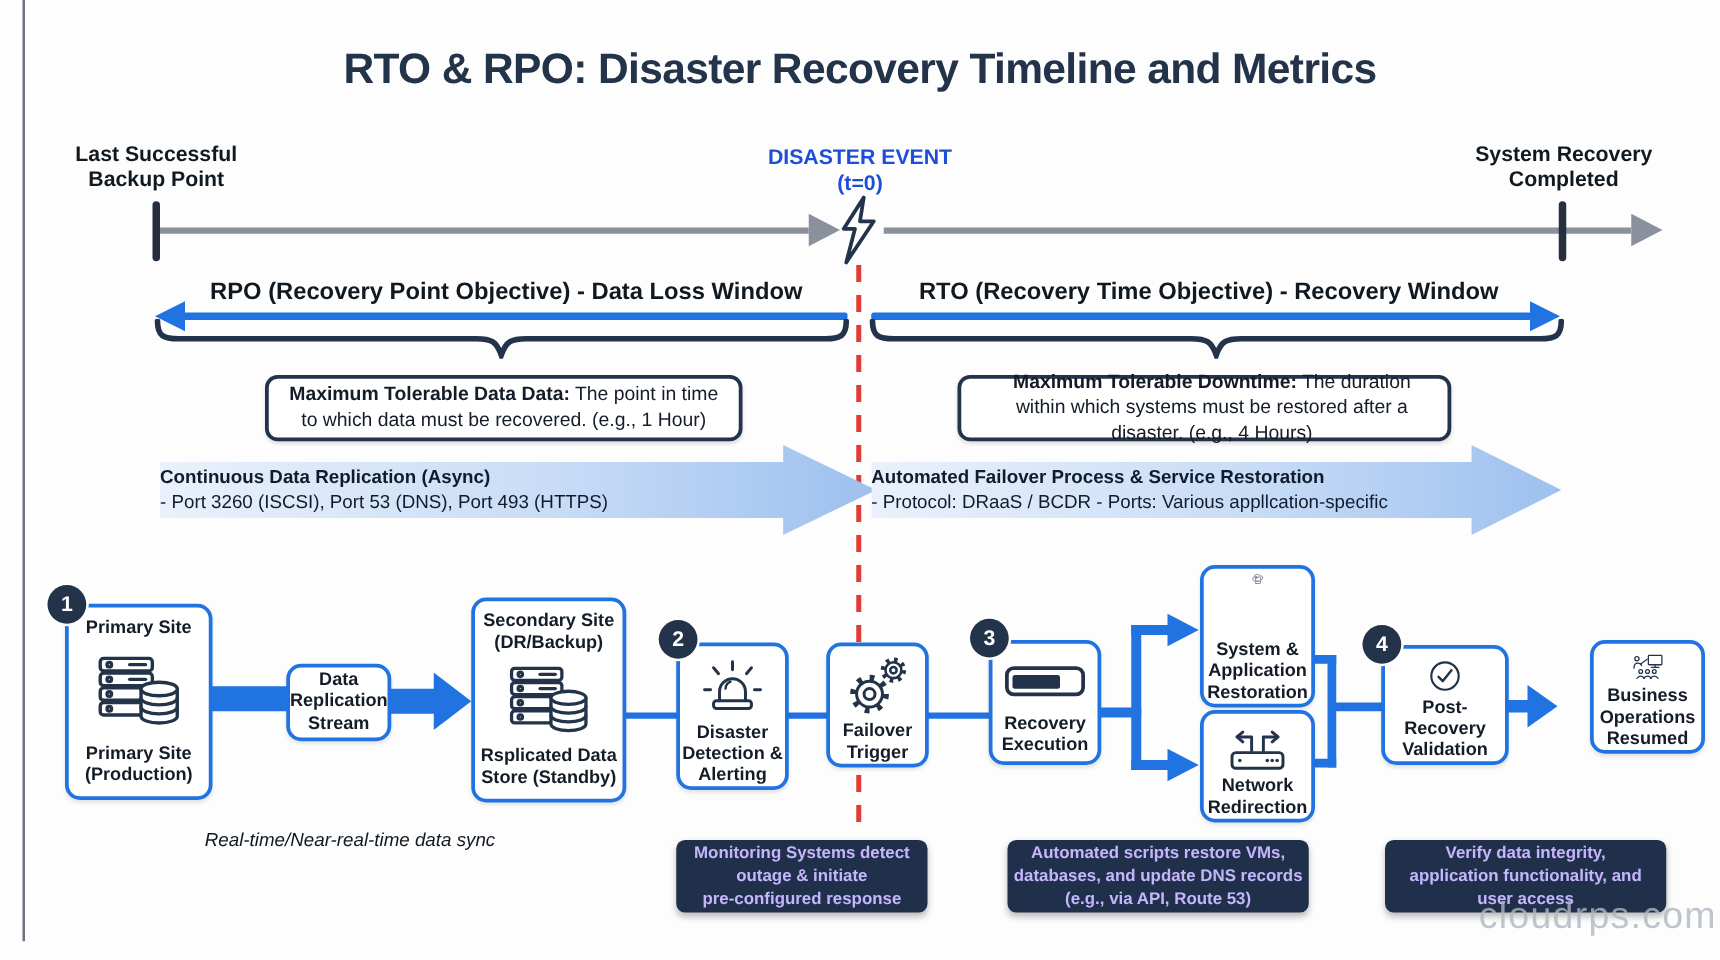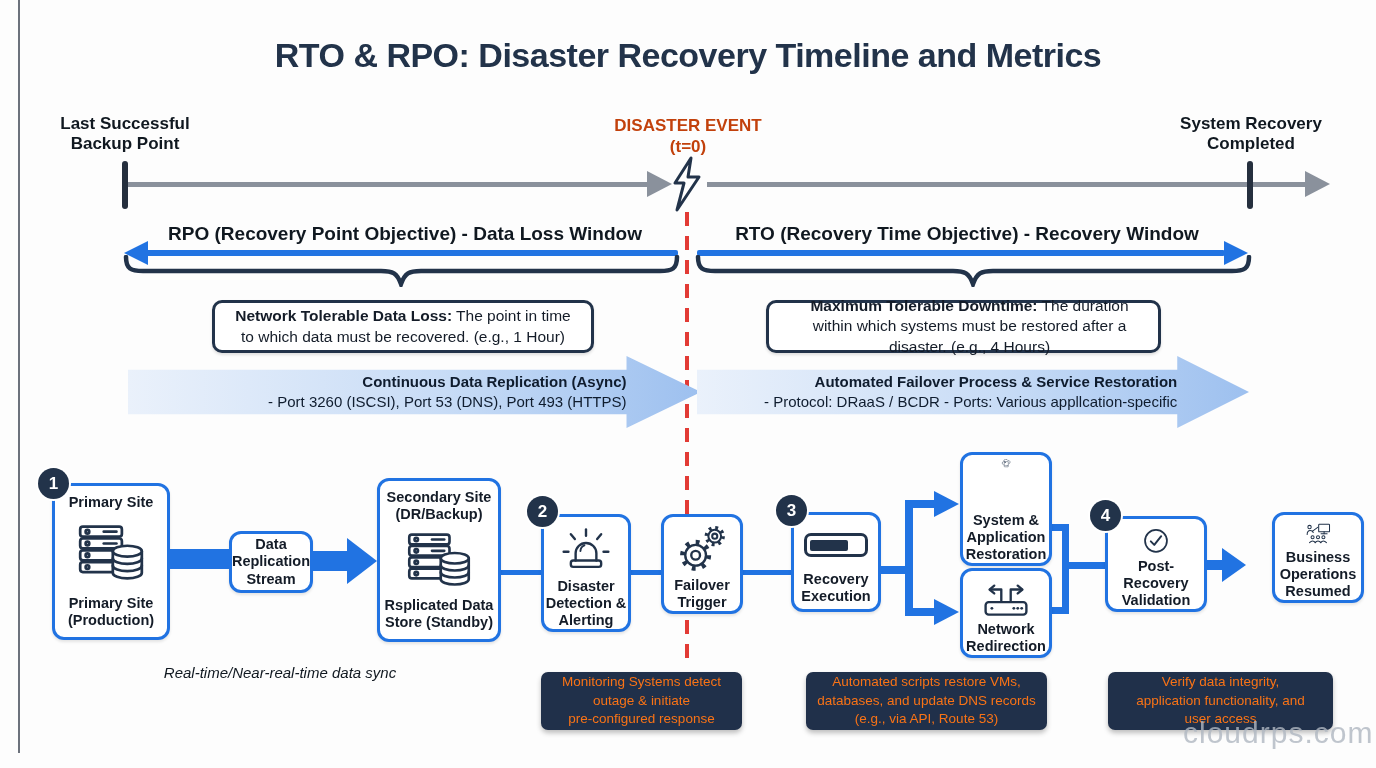--- a/index.html
+++ b/index.html
@@ -3,44 +3,44 @@
 <meta charset="utf-8">
 <style>
   html,body{margin:0;padding:0;background:#ffffff;}
   .stage{position:relative;width:1376px;height:768px;background:#fdfdfd;overflow:hidden;
          font-family:"Liberation Sans", sans-serif;color:#141c28;}
   .abs{position:absolute;}
   .pre{white-space:pre-line;}
   .title{left:0;top:36px;width:1376px;text-align:center;font-size:34px;font-weight:bold;
          color:#22334a;letter-spacing:-0.5px;}
   .tl-label{font-size:17px;font-weight:bold;text-align:center;line-height:1.2;color:#101820;}
-  .tl-label.red{color:#c2410c;}
+  .tl-label.red{color:#1d4ed8;}
   .tick{width:6px;background:#252f3e;border-radius:3px;}
   .hline{background:#8a919c;height:5px;}
   .tri-r{width:0;height:0;border-top:13px solid transparent;border-bottom:13px solid transparent;}
   .blue-line{background:#2173e2;height:6px;border-radius:2px;}
   .arrow-label{font-size:19px;font-weight:bold;text-align:center;color:#101820;}
   .red-dash{width:4px;background:repeating-linear-gradient(180deg,#e23b35 0 14px,transparent 14px 24px);z-index:1;}
   .callout{border:3px solid #22334a;border-radius:10px;background:#fff;display:flex;align-items:center;
            justify-content:center;text-align:center;font-size:15.5px;line-height:1.3;padding:4px 12px;
            box-sizing:border-box;box-shadow:0 2px 3px rgba(0,0,0,.12);z-index:2;}
   .band{z-index:2;background:linear-gradient(90deg,#eaf1fb 0%,#c8dcf6 55%,#9dc0ef 100%);
         clip-path:polygon(0 19%,87% 19%,87% 0,100% 50%,87% 100%,87% 81%,0 81%);
-        display:flex;flex-direction:column;justify-content:center;text-align:right;}
+        display:flex;flex-direction:column;justify-content:center;text-align:left;}
   .band .inner{width:87%;line-height:1.35;font-size:15px;color:#0f1c2e;}
   .band .b1{font-weight:bold;}
   .fbox{border:3px solid #2173e2;border-radius:12px;background:#fff;z-index:2;box-sizing:border-box;
         display:flex;flex-direction:column;align-items:center;box-shadow:0 2px 3px rgba(0,0,0,.10);}
   .flabel{font-size:14.5px;font-weight:bold;text-align:center;line-height:1.18;color:#141c28;}
   .badge{width:31px;height:31px;border-radius:50%;background:#22334a;color:#fff;font-size:17px;font-weight:bold;
          display:flex;align-items:center;justify-content:center;z-index:4;box-shadow:0 0 0 2px #fff;}
   .conn{background:#2173e2;z-index:0;}
   .conn2{background:#2173e2;z-index:3;}
-  .note{background:#20304a;border-radius:7px;color:#f97316;font-size:13.5px;line-height:1.4;text-align:center;
-        display:flex;align-items:center;justify-content:center;z-index:2;box-shadow:0 3px 5px rgba(0,0,0,.25);}
+  .note{background:#20304a;border-radius:7px;color:#c4b5fd;font-size:13.5px;line-height:1.4;text-align:center;
+        display:flex;align-items:center;justify-content:center;z-index:2;box-shadow:0 3px 5px rgba(0,0,0,.25);font-weight:bold;}
   .watermark{font-size:30px;color:rgba(175,183,193,.8);z-index:6;letter-spacing:1px;}
   .syncnote{font-size:15px;text-align:center;color:#101820;font-style:italic;}
   svg{display:block;}
   .icon-stroke{stroke:#22334a;fill:none;stroke-width:3;stroke-linecap:round;stroke-linejoin:round;}
 </style>
 </head>
 <body>
 
 <div class="stage">
 
@@ -77,21 +77,21 @@
   <div class="abs" style="left:1224px;top:241px;width:0;height:0;border-top:12px solid transparent;border-bottom:12px solid transparent;border-left:24px solid #2173e2;"></div>
 
   <svg class="abs" style="left:123px;top:255px;" width="557" height="32" viewBox="0 0 557 32">
     <path d="M3,2 C3,14 8,16 20,16 L258,16 C270,16 274,18 278,29 C282,18 286,16 298,16 L537,16 C549,16 554,14 554,2" fill="none" stroke="#22334a" stroke-width="4.5" stroke-linecap="round"></path>
   </svg>
   <svg class="abs" style="left:695px;top:255px;" width="557" height="32" viewBox="0 0 557 32">
     <path d="M3,2 C3,14 8,16 20,16 L258,16 C270,16 274,18 278,29 C282,18 286,16 298,16 L537,16 C549,16 554,14 554,2" fill="none" stroke="#22334a" stroke-width="4.5" stroke-linecap="round"></path>
   </svg>
 
   <div class="abs callout" style="left:212px;top:300px;width:382px;height:53px;">
-    <div><b>Network Tolerable Data Loss:</b><span> The point in time to which data must be recovered. (e.g., 1 Hour)</span></div>
+    <div><b>Maximum Tolerable Data Data:</b><span> The point in time to which data must be recovered. (e.g., 1 Hour)</span></div>
   </div>
   <div class="abs callout" style="left:766px;top:300px;width:395px;height:53px;padding-left:24px;">
     <div><b>Maximum Tolerable Downtime:</b><span> The duration within which systems must be restored after a disaster. (e.g., 4 Hours)</span></div>
   </div>
 
   <div class="abs band" style="left:128px;top:356px;width:573px;height:72px;">
     <div class="inner">
       <div class="b1">Continuous Data Replication (Async)</div>
       <div>- Port 3260 (ISCSI), Port 53 (DNS), Port 493 (HTTPS)</div>
     </div>

